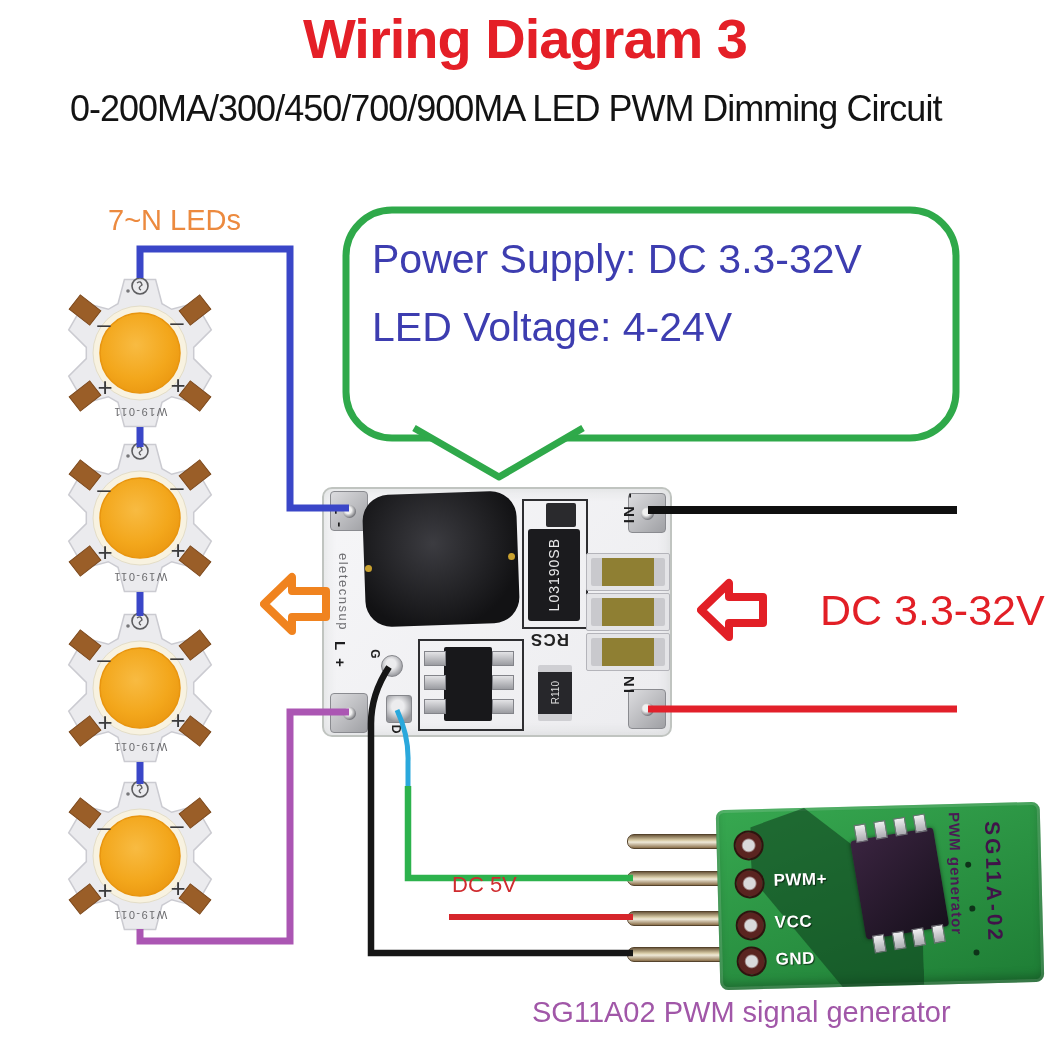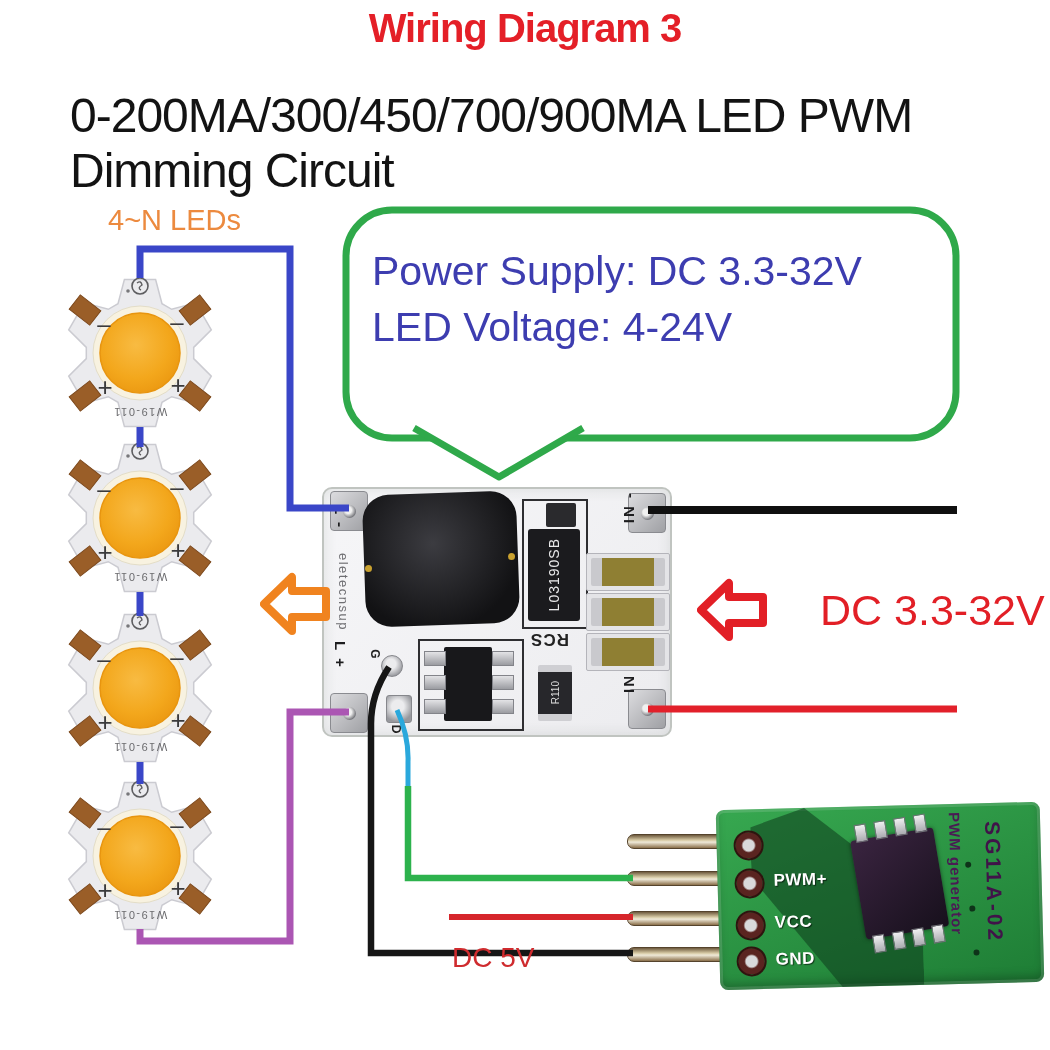--- a/index.html
+++ b/index.html
@@ -3,23 +3,23 @@
 <meta charset="utf-8">
 <style>
   html,body{margin:0;padding:0;background:#fff;}
   #canvas{position:relative;width:1050px;height:1050px;background:#fff;overflow:hidden;
           font-family:"Liberation Sans",sans-serif;}
   .abs{position:absolute;}
   .vtext{writing-mode:vertical-rl;text-orientation:mixed;}
   .vflip{writing-mode:vertical-rl;transform:rotate(180deg);}
 
   
-  .title{left:0;right:0;top:6px;text-align:center;font-size:40px;font-weight:600;
+  .title{left:0;right:0;top:6px;text-align:center;font-size:56px;font-weight:600;
          letter-spacing:-1px;color:#e41f27;}
-  .subtitle{left:70px;top:88px;font-size:48px;color:#131313;letter-spacing:-1px;}
+  .subtitle{left:70px;top:88px;font-size:36px;color:#131313;letter-spacing:-1px;}
   .ledlabel{left:108px;top:204px;font-size:29px;color:#ec8a3f;}
 
   
   .ledstar{width:160px;height:160px;left:60px;}
 
   
   #module{left:322px;top:487px;width:346px;height:246px;background:linear-gradient(135deg,#f6f6f8,#ececef);
           border:2px solid #c0c4c0;border-radius:10px;box-shadow:inset 0 0 14px rgba(60,70,60,.12);}
   .cpad{width:36px;height:38px;background:linear-gradient(135deg,#dcdcdf,#9fa0a4);
         border:1px solid #8a8b90;border-radius:4px;display:flex;align-items:center;justify-content:center;}
@@ -61,21 +61,21 @@
   #soic{left:140px;top:28px;width:84px;height:100px;border-radius:4px;transform:rotate(-8deg);
         background:linear-gradient(145deg,#3a2440,#17101c);box-shadow:0 0 4px rgba(0,0,0,.5);}
   .cleg{position:absolute;width:10px;height:16px;background:linear-gradient(#f0f0f2,#a9aaaf);border:1px solid #6f7076;}
   .via{width:6px;height:6px;border-radius:50%;background:#0e3319;}
   .bsilk1{left:230px;top:8px;height:168px;font-size:15px;font-weight:bold;color:#4a1b54;letter-spacing:1px;}
   .bsilk2{left:264px;top:18px;height:150px;font-size:21px;font-weight:bold;color:#401349;letter-spacing:3px;}
 
   
   .bubbleline{left:372px;font-size:41px;color:#3d3db0;}
   #dcmain{left:820px;top:586px;font-size:43px;color:#e21f26;}
-  #dc5v{left:452px;top:942px;font-size:28px;color:#cf2b2e;}
+  #dc5v{left:452px;top:872px;font-size:22px;color:#cf2b2e;}
   #caption{left:532px;top:996px;font-size:29px;color:#a157a8;}
 </style>
 </head>
 <body>
 
 <div id="canvas">
 
   <svg class="abs" width="0" height="0" aria-hidden="true">
     <defs>
       <radialGradient id="cobGrad" cx="45%" cy="40%" r="70%">
@@ -101,21 +101,21 @@
         <text x="0" y="63" font-size="11" fill="#6b6b6e" text-anchor="middle" letter-spacing="1.5" transform="rotate(180,0,59)" font-family="Liberation Sans, sans-serif">W19-011</text>
       </symbol>
       <symbol id="block-arrow" viewBox="0 0 72 72">
         <path d="M4,36 L32,9 L32,23 L66,23 L66,49 L32,49 L32,63 Z" fill="#ffffff" stroke="currentColor" stroke-width="8" stroke-linejoin="round"></path>
       </symbol>
     </defs>
   </svg>
 
   <div class="abs title">Wiring Diagram 3</div>
   <div class="abs subtitle">0-200MA/300/450/700/900MA LED PWM Dimming Circuit</div>
-  <div class="abs ledlabel">4~N LEDs</div>
+  <div class="abs ledlabel">7~N LEDs</div>
 
   <svg class="abs ledstar" style="top:273px">
       <use href="#led-star"></use>
     </svg>
   <svg class="abs ledstar" style="top:438px">
       <use href="#led-star"></use>
     </svg>
   <svg class="abs ledstar" style="top:608px">
       <use href="#led-star"></use>
     </svg>
@@ -223,26 +223,27 @@
     <path d="M408,786 L408,878 L633,878" fill="none" stroke="#2db24d" stroke-width="6.5"></path>
     <path d="M449,917 L633,917" fill="none" stroke="#d6262b" stroke-width="6"></path>
     <path d="M648,510 L957,510" fill="none" stroke="#101010" stroke-width="8"></path>
     <path d="M648,709 L957,709" fill="none" stroke="#e2202a" stroke-width="7"></path>
   </svg>
 
   <svg class="abs" style="left:336px;top:196px" width="640" height="300">
     <rect x="10" y="14" width="610" height="228" rx="46" fill="#ffffff" stroke="#2fa94a" stroke-width="7"></rect>
     <path d="M78,232 L163,281 L247,232" fill="#ffffff" stroke="#2fa94a" stroke-width="7" stroke-linejoin="round"></path>
   </svg>
-  <div class="abs bubbleline" style="top:248px">Power Supply: DC 3.3-32V</div>
+  <div class="abs bubbleline" style="top:236px">Power Supply: DC 3.3-32V</div>
   <div class="abs bubbleline" style="top:304px">LED Voltage: 4-24V</div>
 
   <svg class="abs" style="left:260px;top:568px;color:#f0831f" width="72" height="72">
       <use href="#block-arrow"></use>
     </svg>
   <svg class="abs" style="left:697px;top:574px;color:#e21f26" width="72" height="72">
       <use href="#block-arrow"></use>
     </svg>
 
   <div id="dcmain" class="abs">DC 3.3-32V</div>
   <div id="dc5v" class="abs">DC 5V</div>
+  <div id="caption" class="abs">SG11A02 PWM signal generator</div>
 
 </div>
 
 </body></html>

